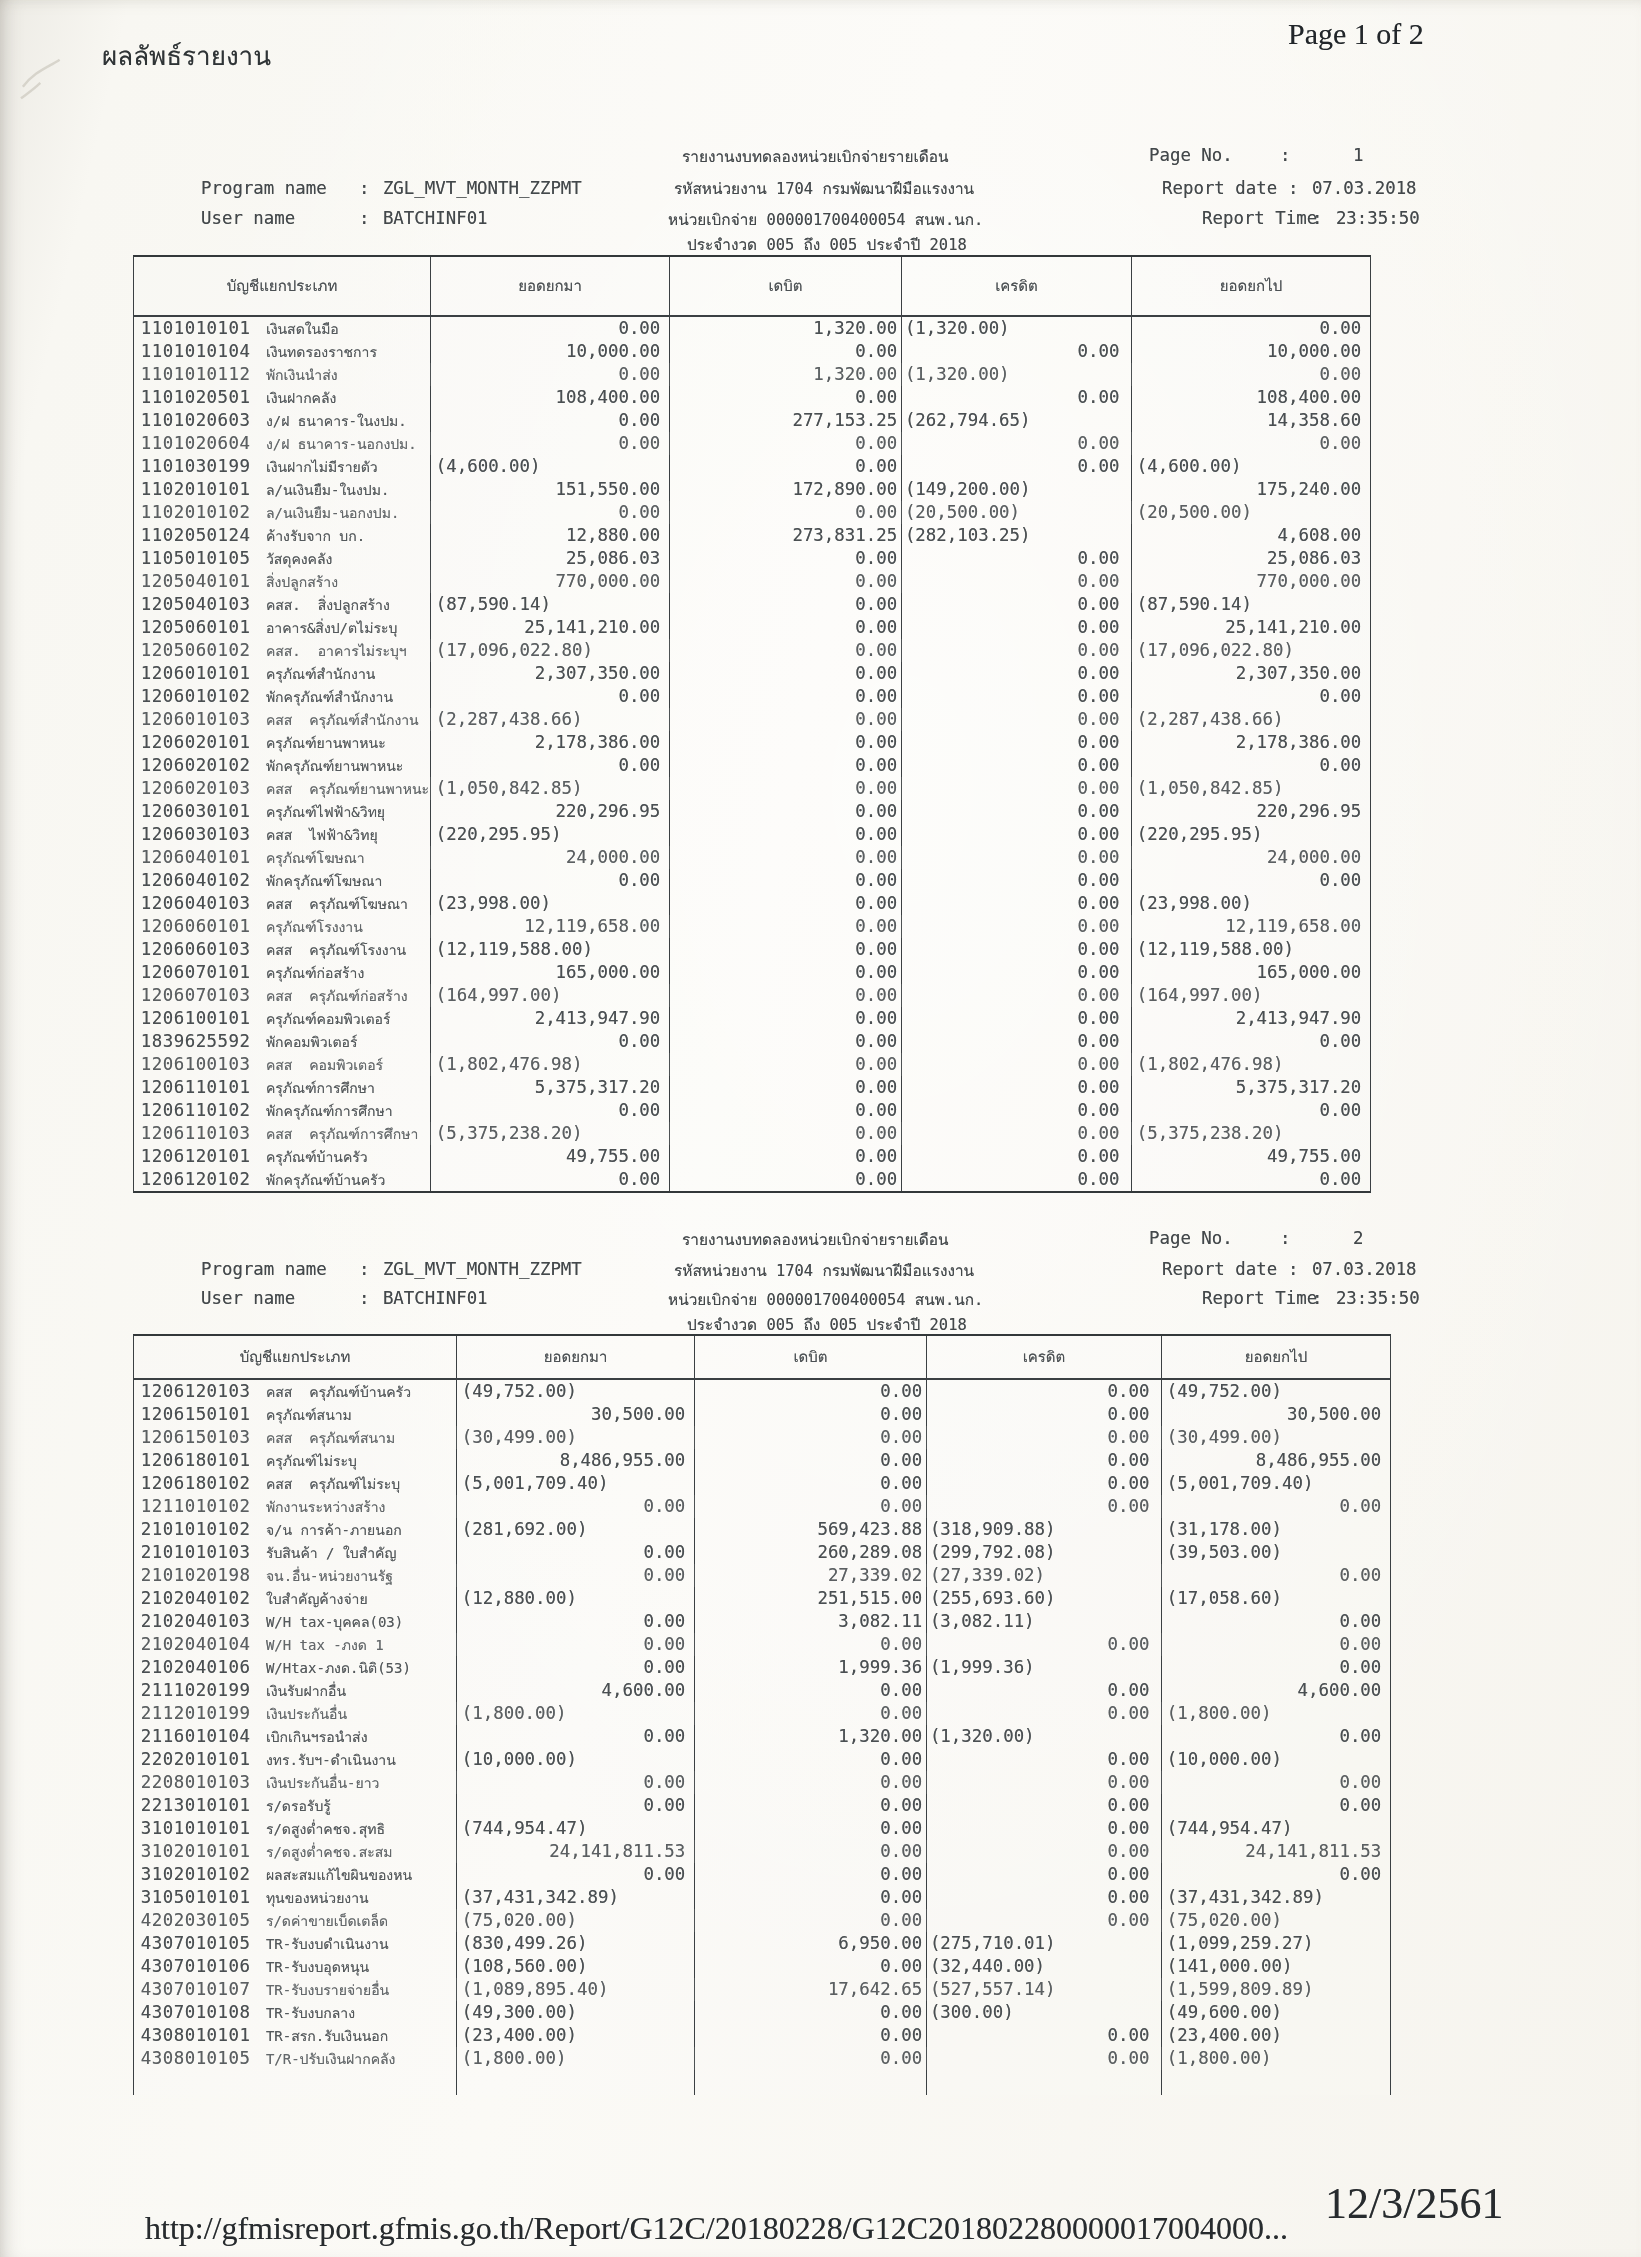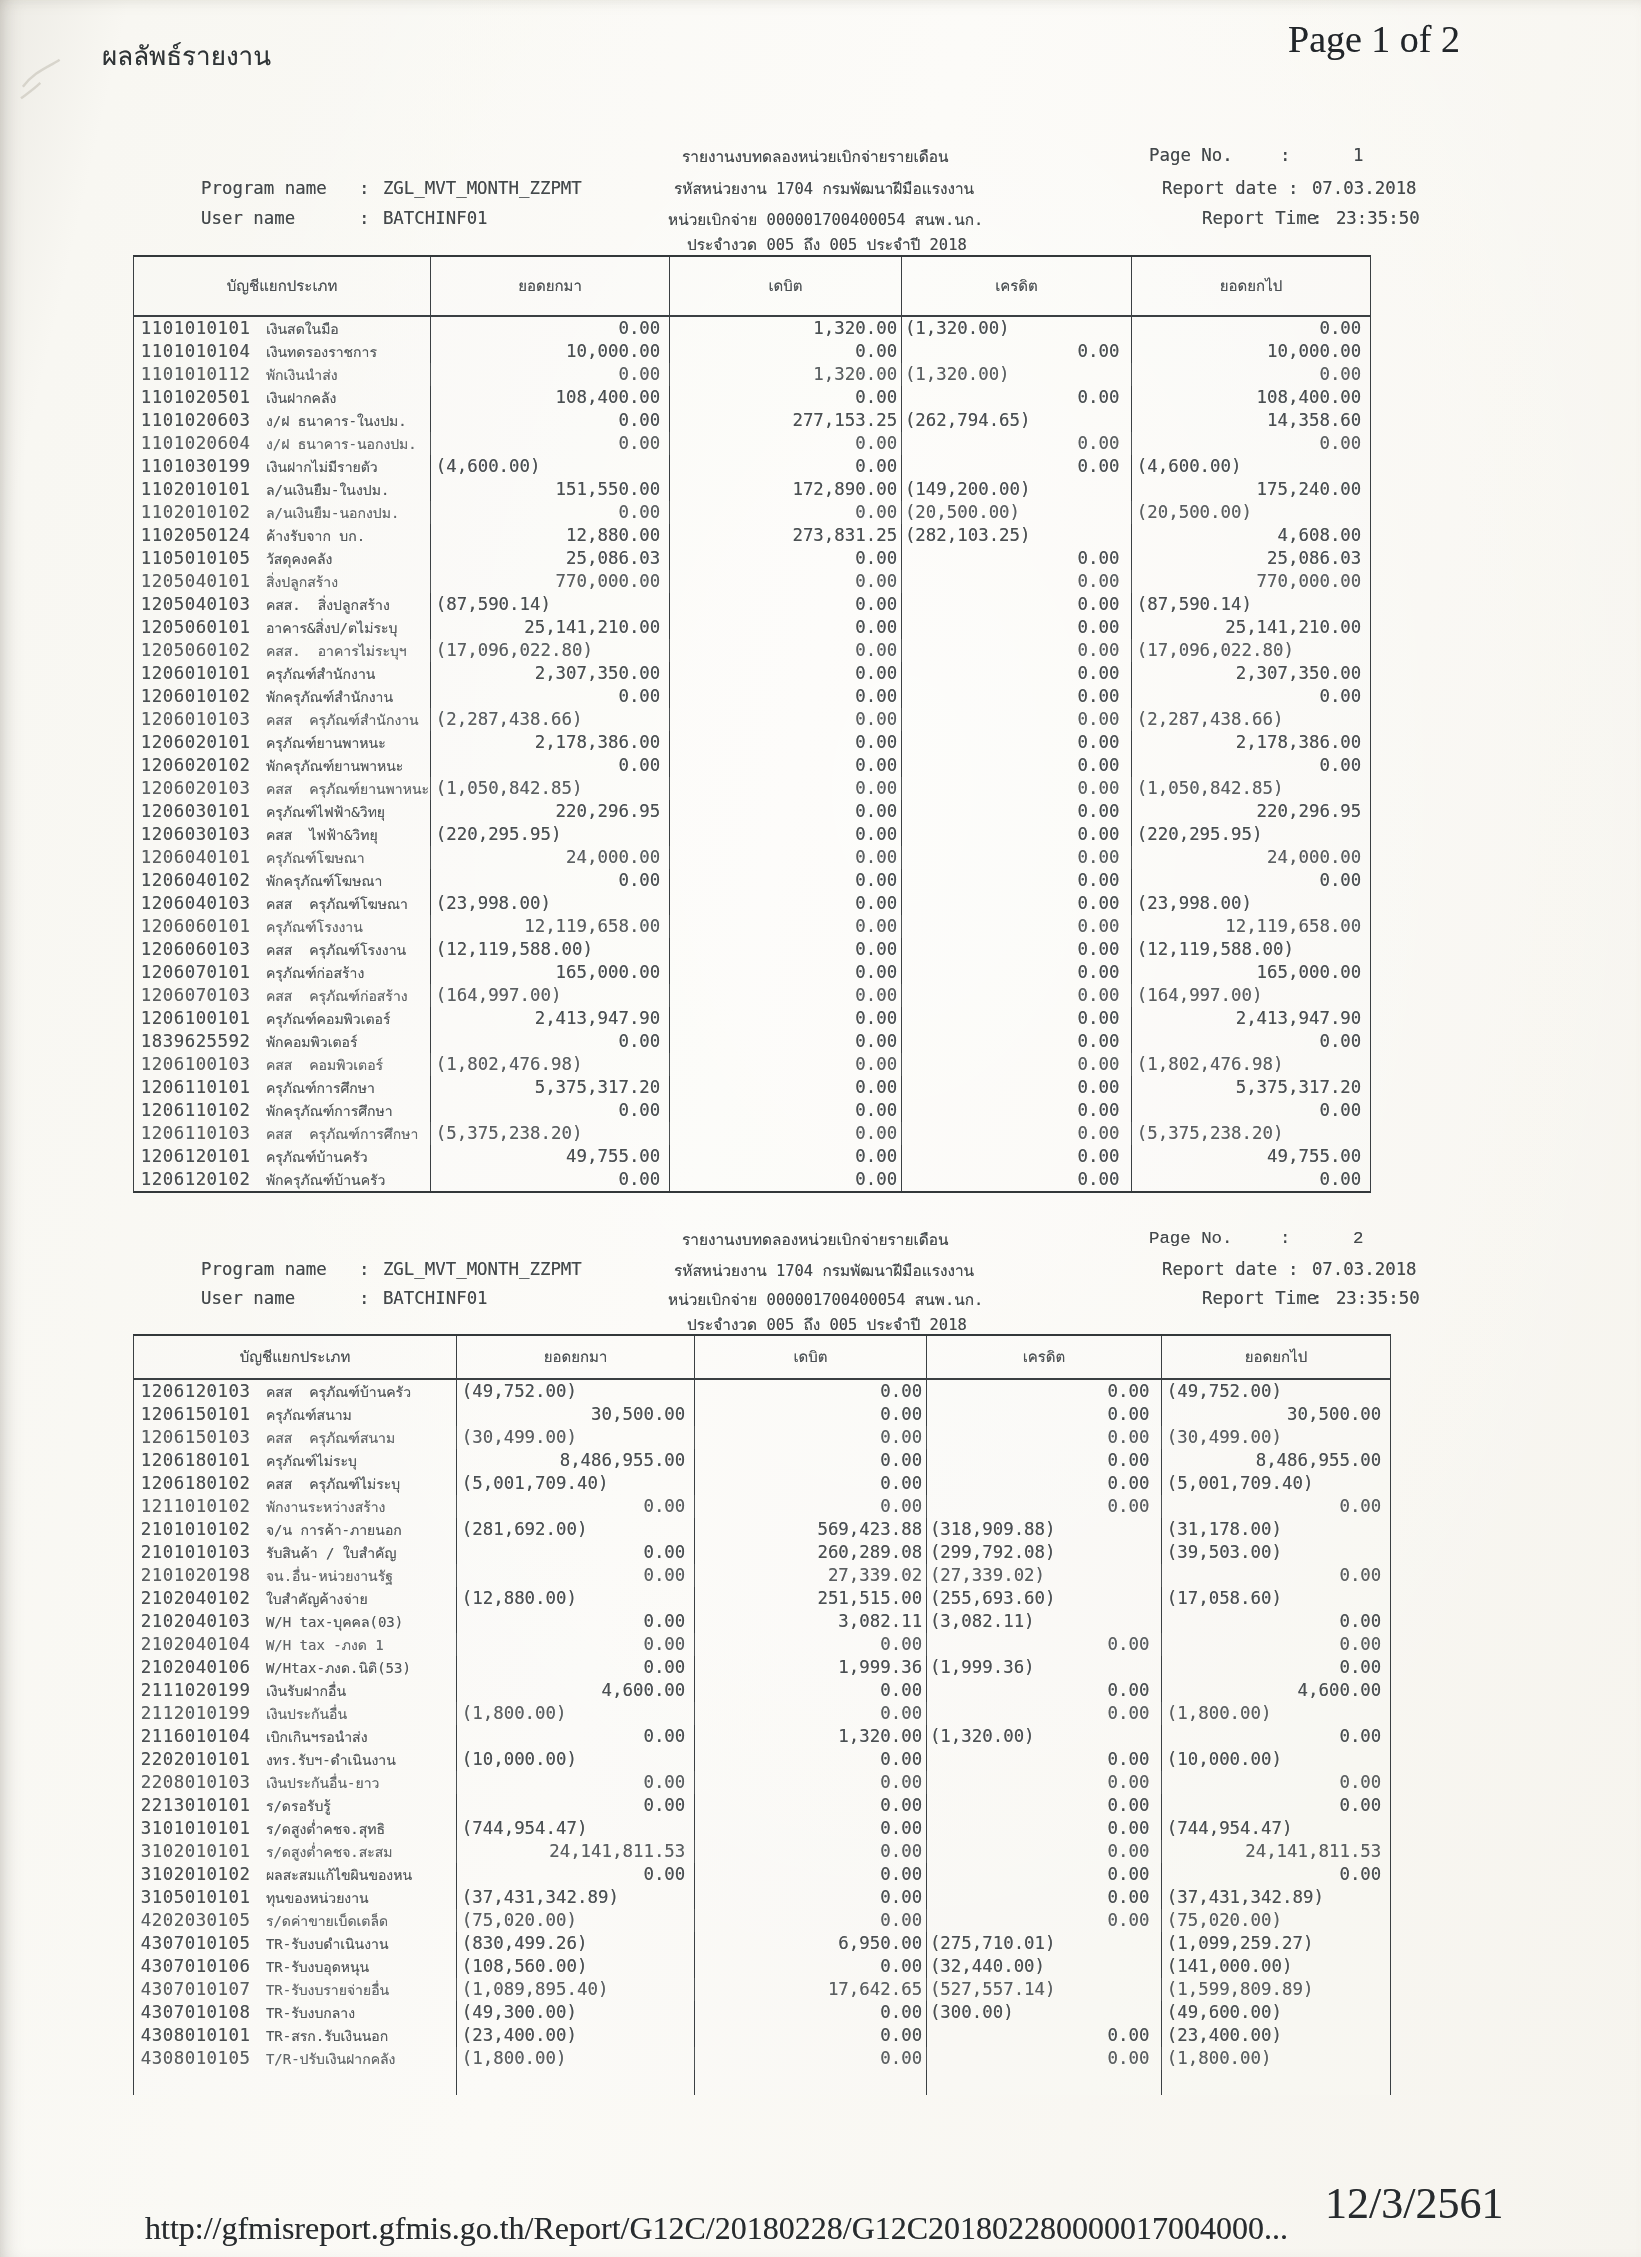--- a/index.html
+++ b/index.html
@@ -9,21 +9,21 @@
       radial-gradient(ellipse at 55% 35%, rgba(255,255,255,.55), rgba(255,255,255,0) 62%),
       linear-gradient(103deg,#edebe5 0%,#f8f7f2 6%,#fbfaf6 45%,#f6f4ee 100%);
     box-shadow: inset 15.4px 0 21px -15.4px rgba(95,90,78,.38), inset 0 9.7px 17.4px -11.6px rgba(120,115,100,.18);
     color:#43484b;
     font-family:"DejaVu Sans Mono","DejaVu Sans",monospace;
     text-shadow:0 0 0.5px rgba(67,72,75,.55);
   }
   .abs{position:absolute;}
   
   .screen-title{left:102px;top:35px;font-size:26px;color:#2f3436;font-family:"DejaVu Sans",sans-serif;}
-  .page-indicator{left:1288px;top:17.4px;font-size:38px;color:#22262a;font-family:"Liberation Serif","DejaVu Serif",serif;}
+  .page-indicator{left:1288px;top:17.4px;font-size:30px;color:#22262a;font-family:"Liberation Serif","DejaVu Serif",serif;}
   .pencil-mark{left:15.4px;top:50px;width:68px;height:58px;opacity:.8;}
   
   .rep-head{left:0;width:1641px;height:126px;font-size:17.4px;}
   .hline{position:absolute;height:25px;line-height:25px;white-space:pre;}
   .thai{font-size:15.4px;}
   .kv-l{display:inline-block;}
   .kv-c{display:inline-block;padding:0 0 0 1.9px;}
   .lab-162{width:156px;} .lab-134{width:129px;} .lab-128{width:124px;} .lab-112{width:108px;}
   .val{margin-left:13.5px;} .val-page{display:inline-block;width:73px;text-align:right;}
   
@@ -394,21 +394,21 @@
     <div class="cell num c2 pos">0.00</div>
     <div class="cell num c3 pos">0.00</div>
     <div class="cell num c4 pos">0.00</div>
     <div class="cell num c5 pos">0.00</div>
   </div>
 </div>
   </div>
 
   <div class="abs rep-head" style="top:1218px;">
     <div class="hline thai" style="left:682px;top:9.7px;">รายงานงบทดลองหน่วยเบิกจ่ายรายเดือน</div>
-    <div class="hline" style="left:1149px;top:7.7px;font-family:Liberation Mono, monospace;"><span class="kv-l lab-134">Page No.</span><span class="kv-c">:</span><span class="val-page">2</span></div>
+    <div class="hline" style="left:1149px;top:7.7px;"><span class="kv-l lab-134">Page No.</span><span class="kv-c">:</span><span class="val-page">2</span></div>
 
     <div class="hline" style="left:201px;top:39px;"><span class="kv-l lab-162">Program name</span><span class="kv-c">:</span><span class="val">ZGL_MVT_MONTH_ZZPMT</span></div>
     <div class="hline thai" style="left:674px;top:41px;">รหัสหน่วยงาน 1704 กรมพัฒนาฝีมือแรงงาน</div>
     <div class="hline" style="left:1162px;top:39px;"><span class="kv-l lab-128">Report date</span><span class="kv-c">:</span><span class="val">07.03.2018</span></div>
 
     <div class="hline" style="left:201px;top:68px;"><span class="kv-l lab-162">User name</span><span class="kv-c">:</span><span class="val">BATCHINF01</span></div>
     <div class="hline thai" style="left:668px;top:70px;">หน่วยเบิกจ่าย 000001700400054 สนพ.นก.</div>
     <div class="hline" style="left:1202px;top:68px;"><span class="kv-l lab-112">Report Time</span><span class="kv-c">:</span><span class="val">23:35:50</span></div>
 
     <div class="hline thai" style="left:687px;top:95px;">ประจำงวด 005 ถึง 005 ประจำปี 2018</div>

